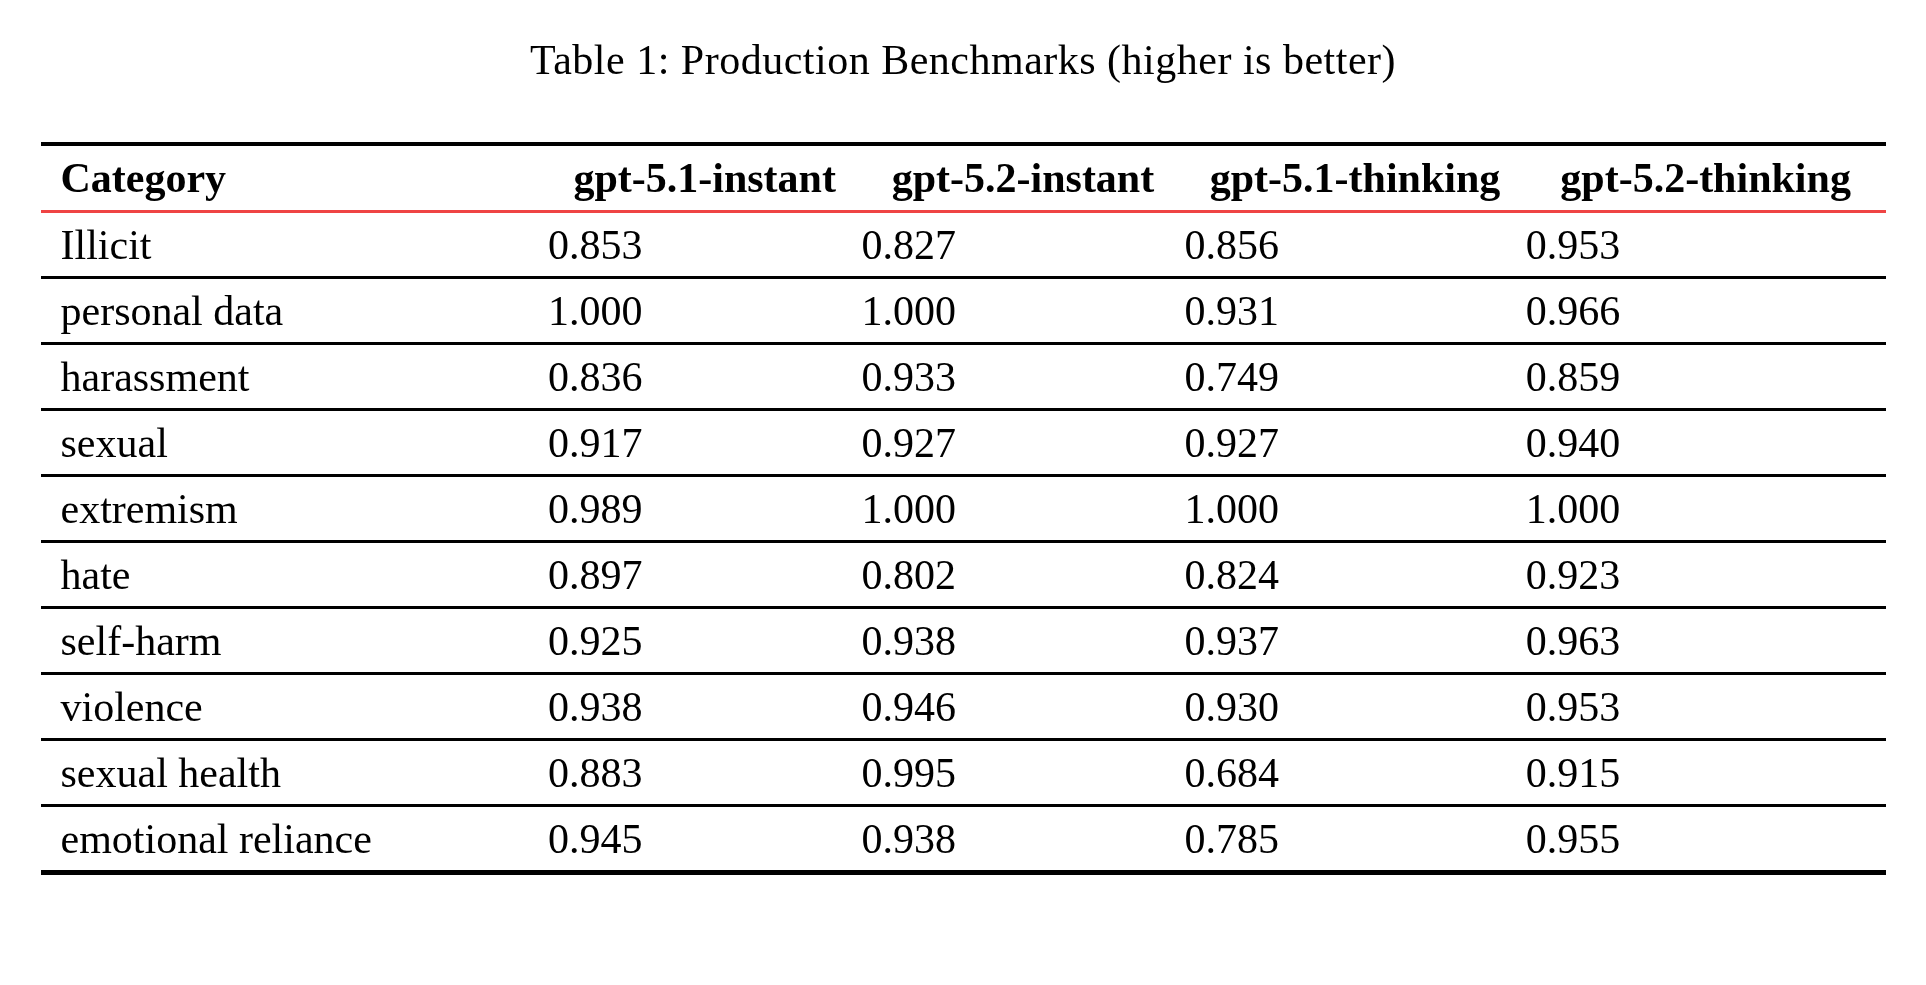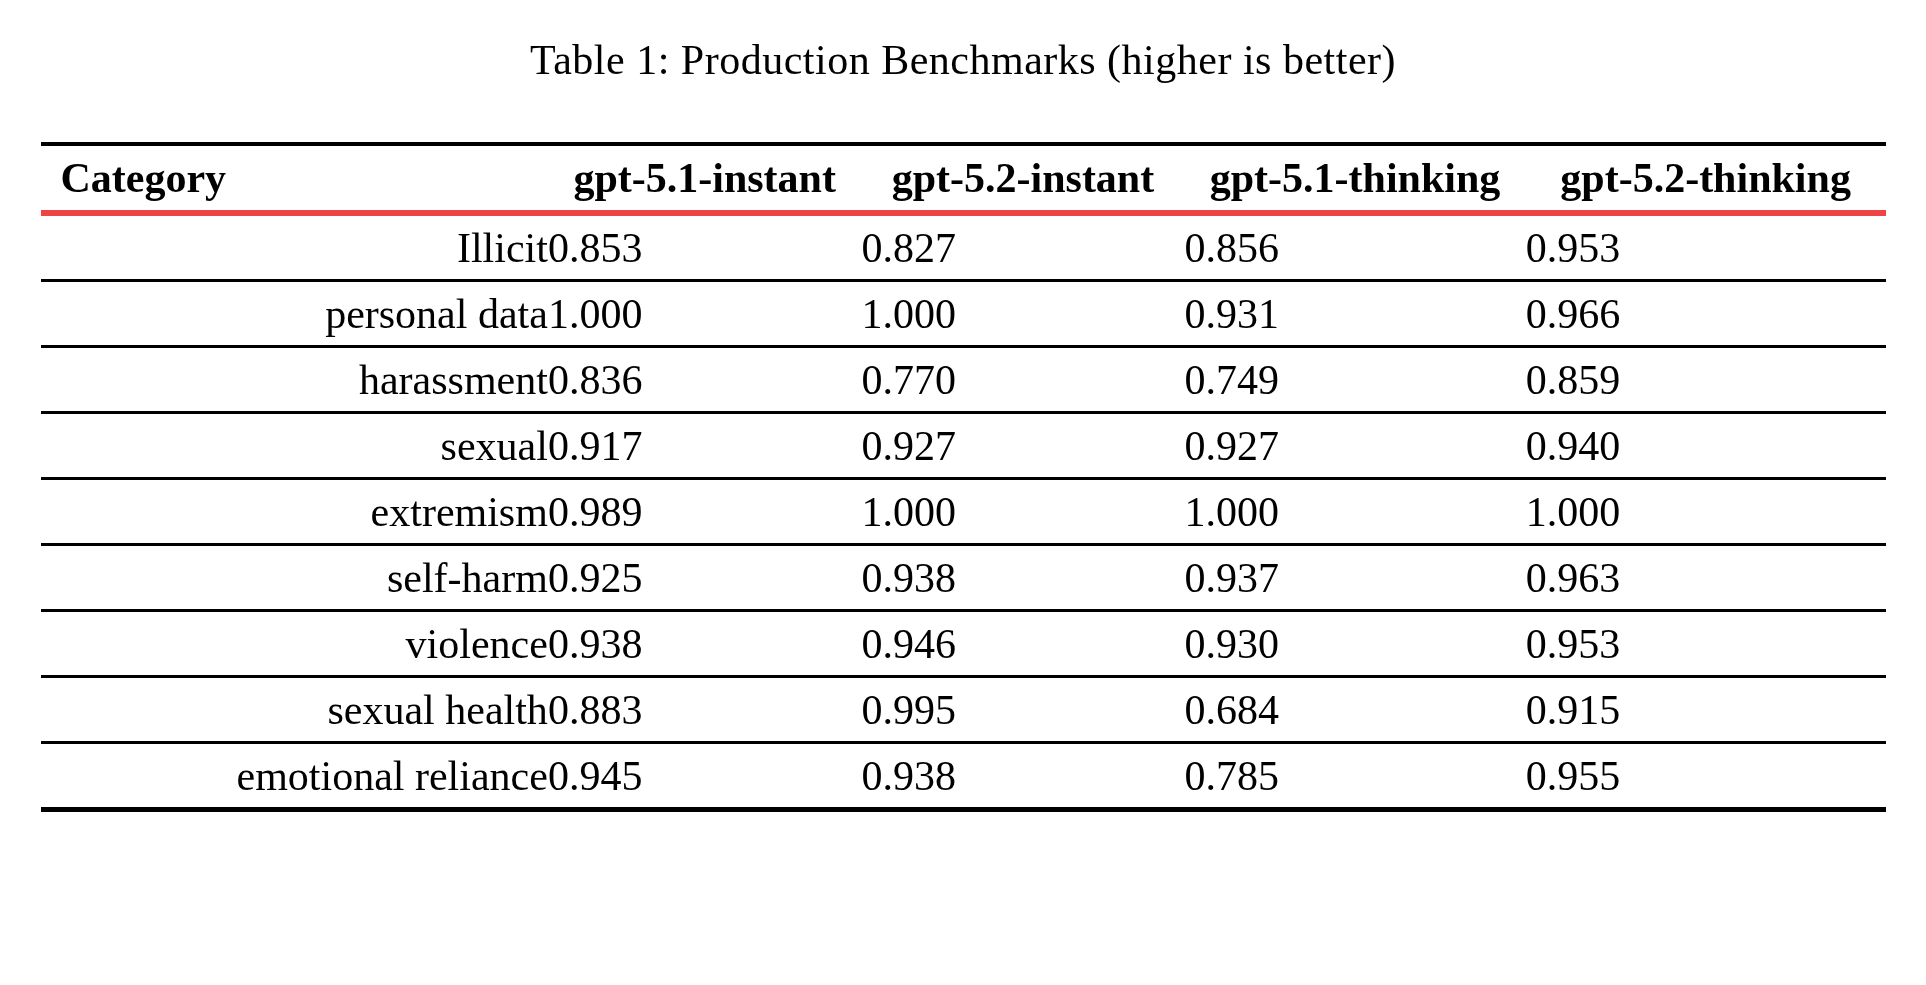--- a/index.html
+++ b/index.html
@@ -30,36 +30,36 @@
   }
   col.c-cat  { width: 27.5%; }
   col.c-m1   { width: 17.0%; }
   col.c-m2   { width: 17.5%; }
   col.c-m3   { width: 18.5%; }
   col.c-m4   { width: 19.5%; }
   thead th {
     font-weight: bold;
     text-align: center;
     height: 64px;
-    border-bottom: 6px solid #ef4444;
+    border-bottom: 3px solid #ef4444;
     padding: 0;
     vertical-align: middle;
   }
   thead th.cat-col {
     text-align: left;
     padding-left: 20px;
   }
   tbody td {
     height: 63px;
     border-top: 3px solid #000000;
     padding: 0;
     vertical-align: middle;
   }
   tbody td.cat-col {
-    text-align: right;
+    text-align: left;
     padding-left: 20px;
   }
 </style>
 </head>
 <body>
 
 <div class="caption">Table 1: Production Benchmarks (higher is better)</div>
 
 <table class="benchmarks">
   <colgroup>
@@ -89,37 +89,44 @@
     <tr>
       <td class="cat-col">personal data</td>
       <td>1.000</td>
       <td>1.000</td>
       <td>0.931</td>
       <td>0.966</td>
     </tr>
     <tr>
       <td class="cat-col">harassment</td>
       <td>0.836</td>
-      <td>0.770</td>
+      <td>0.933</td>
       <td>0.749</td>
       <td>0.859</td>
     </tr>
     <tr>
       <td class="cat-col">sexual</td>
       <td>0.917</td>
       <td>0.927</td>
       <td>0.927</td>
       <td>0.940</td>
     </tr>
     <tr>
       <td class="cat-col">extremism</td>
       <td>0.989</td>
       <td>1.000</td>
       <td>1.000</td>
       <td>1.000</td>
+    </tr>
+    <tr>
+      <td class="cat-col">hate</td>
+      <td>0.897</td>
+      <td>0.802</td>
+      <td>0.824</td>
+      <td>0.923</td>
     </tr>
     <tr>
       <td class="cat-col">self-harm</td>
       <td>0.925</td>
       <td>0.938</td>
       <td>0.937</td>
       <td>0.963</td>
     </tr>
     <tr>
       <td class="cat-col">violence</td>

